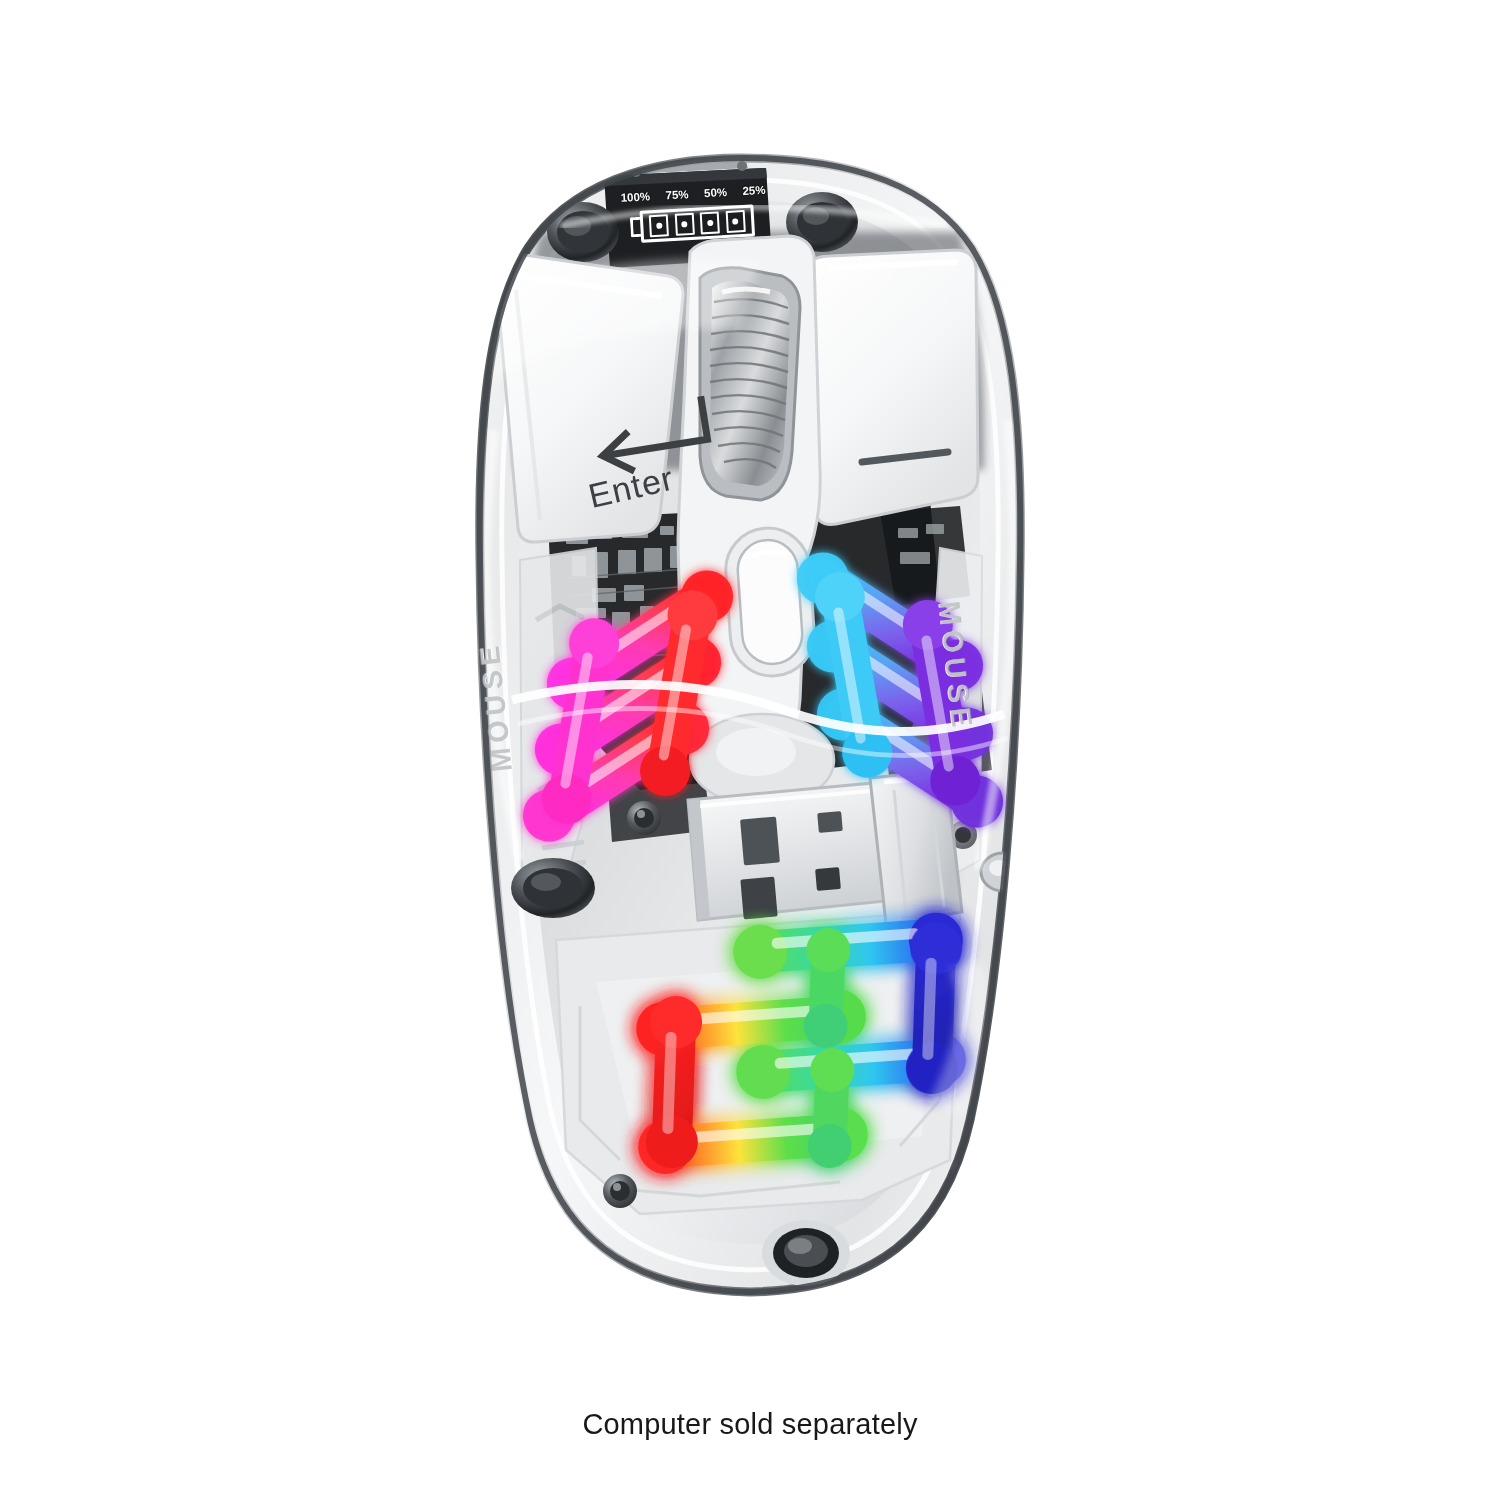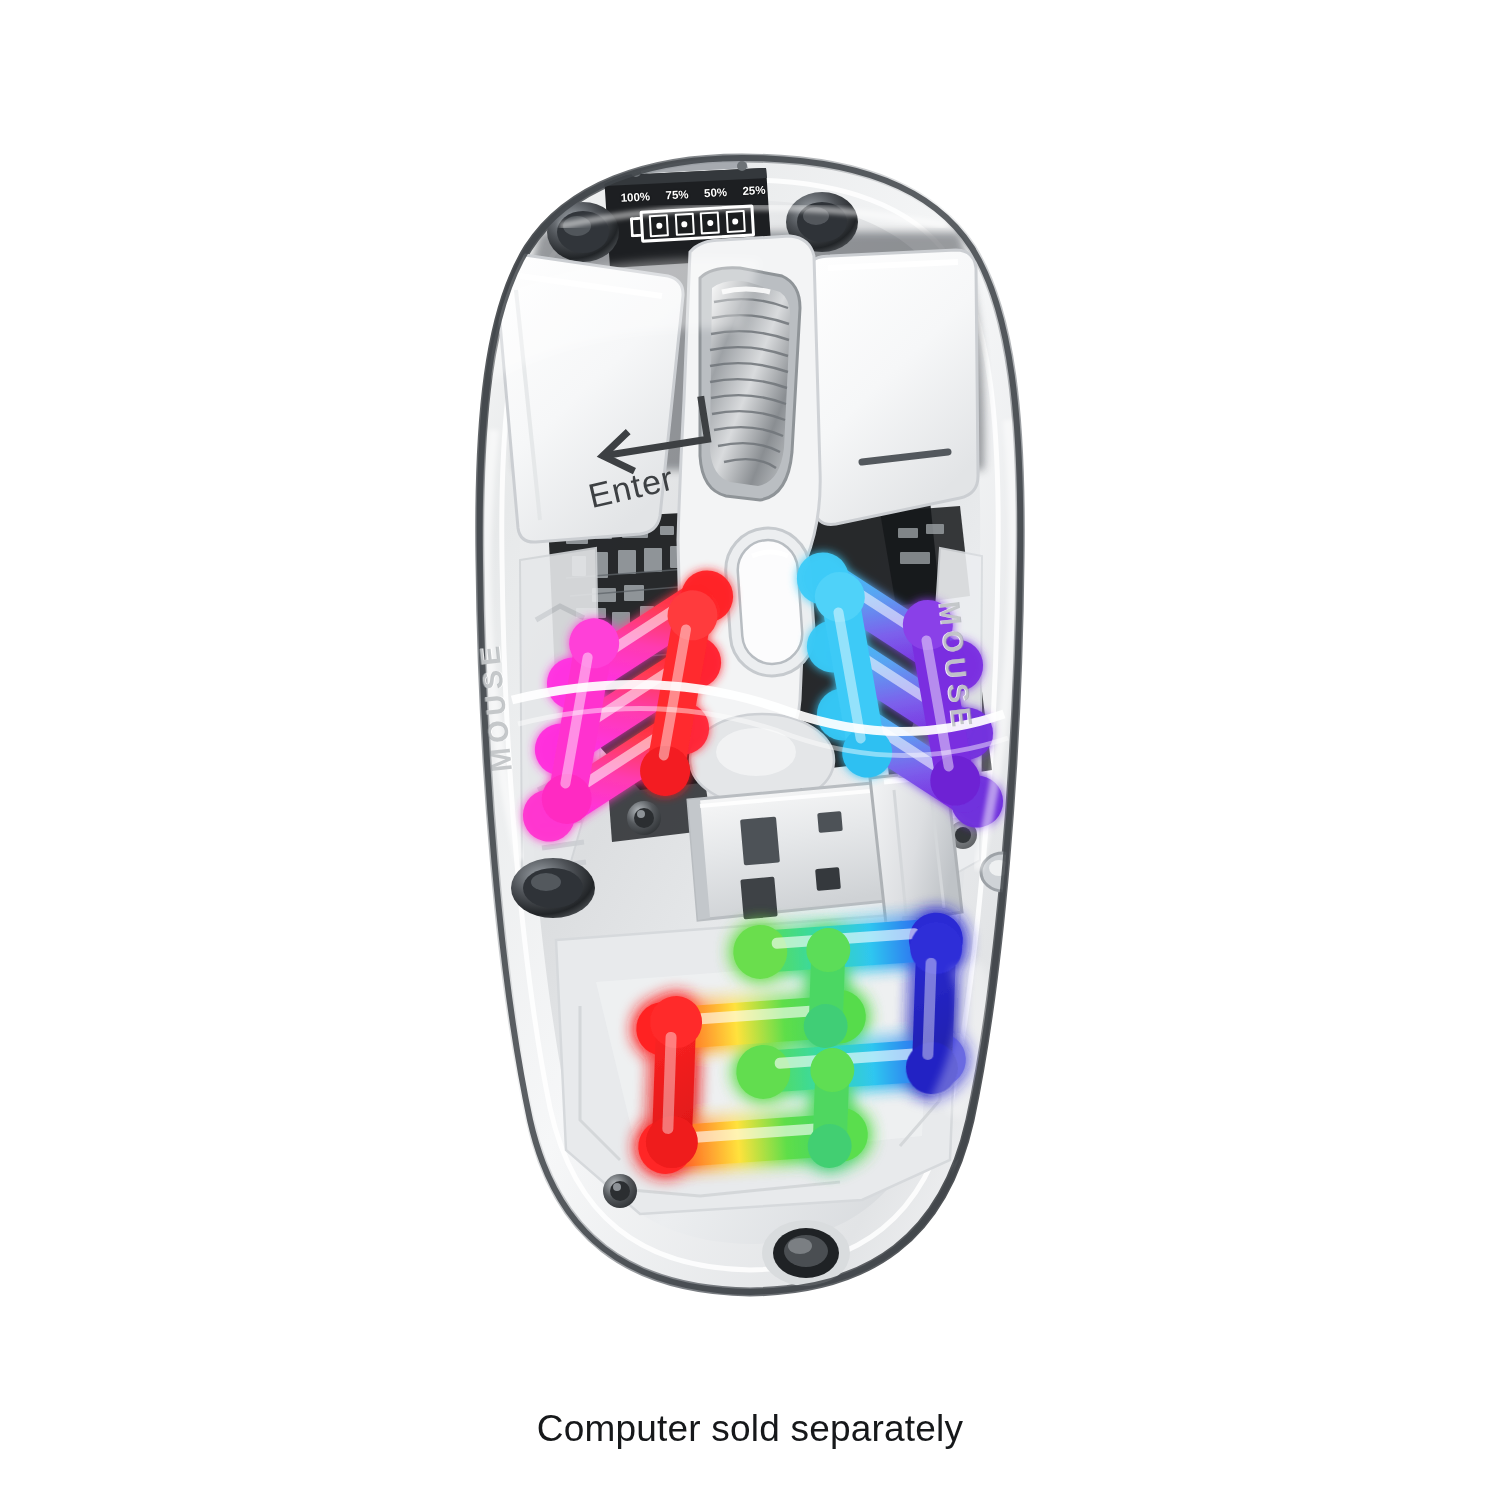--- a/index.html
+++ b/index.html
@@ -32,21 +32,21 @@
 
   .mouse-svg { display: block; }
 
   
   .caption {
     position: absolute;
     left: 0;
     top: 1408px;
     width: 1500px;
     text-align: center;
-    font-size: 37px;
+    font-size: 29px;
     font-family: "Liberation Sans", sans-serif;
     color: #16181a;
     letter-spacing: .2px;
   }
 
   
   .battery-panel {
     position: absolute;
     left: 608px;
     top: 186px;

